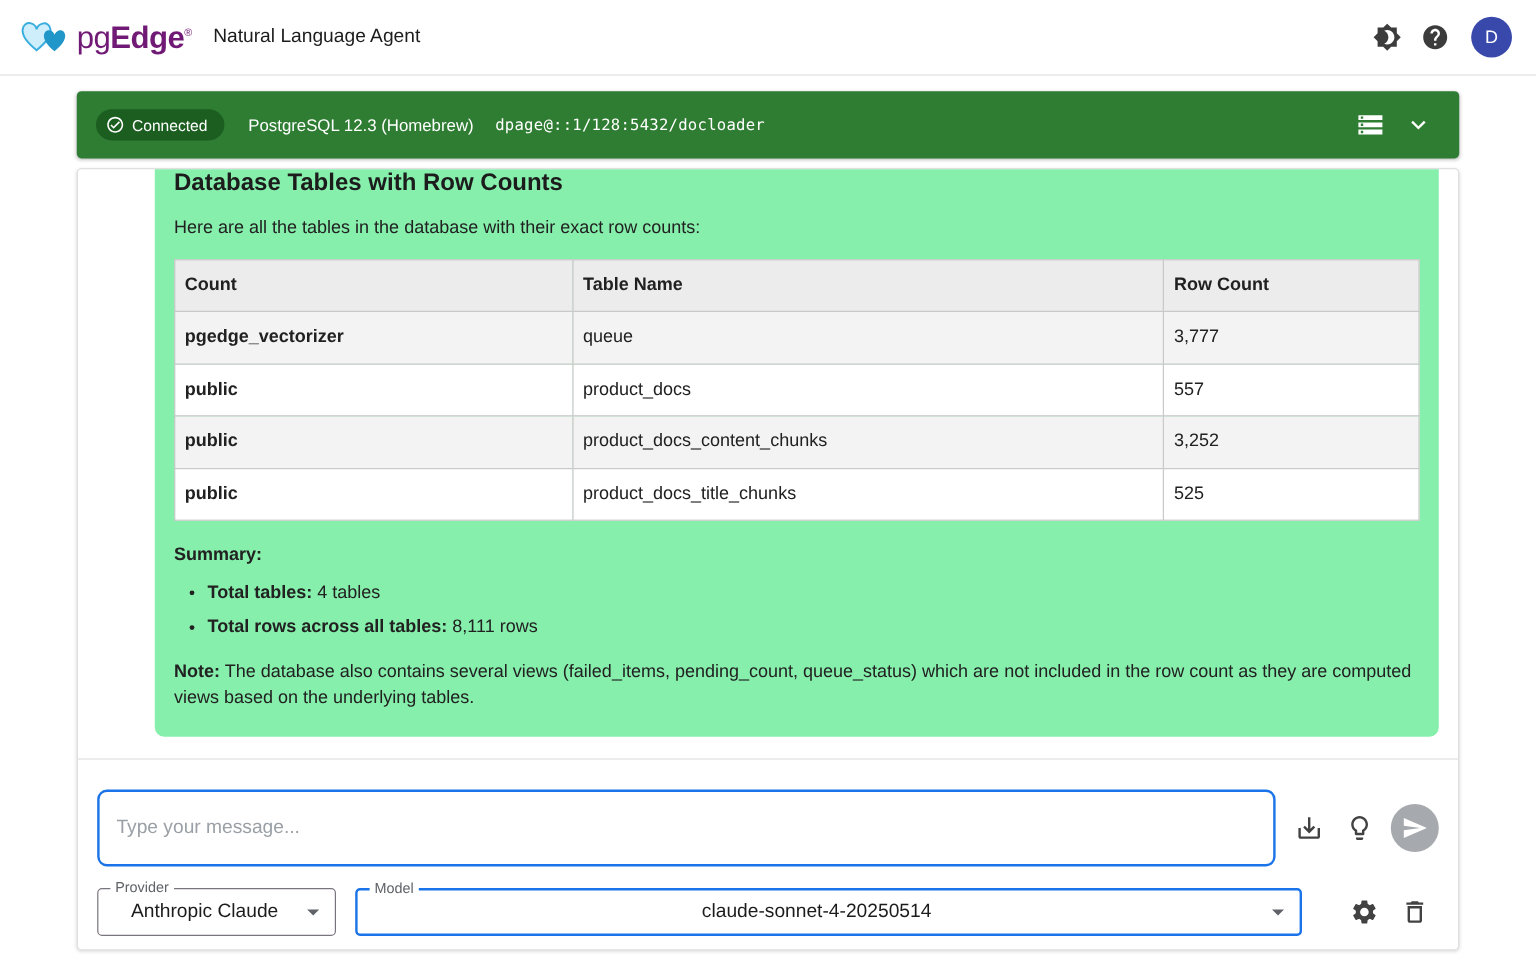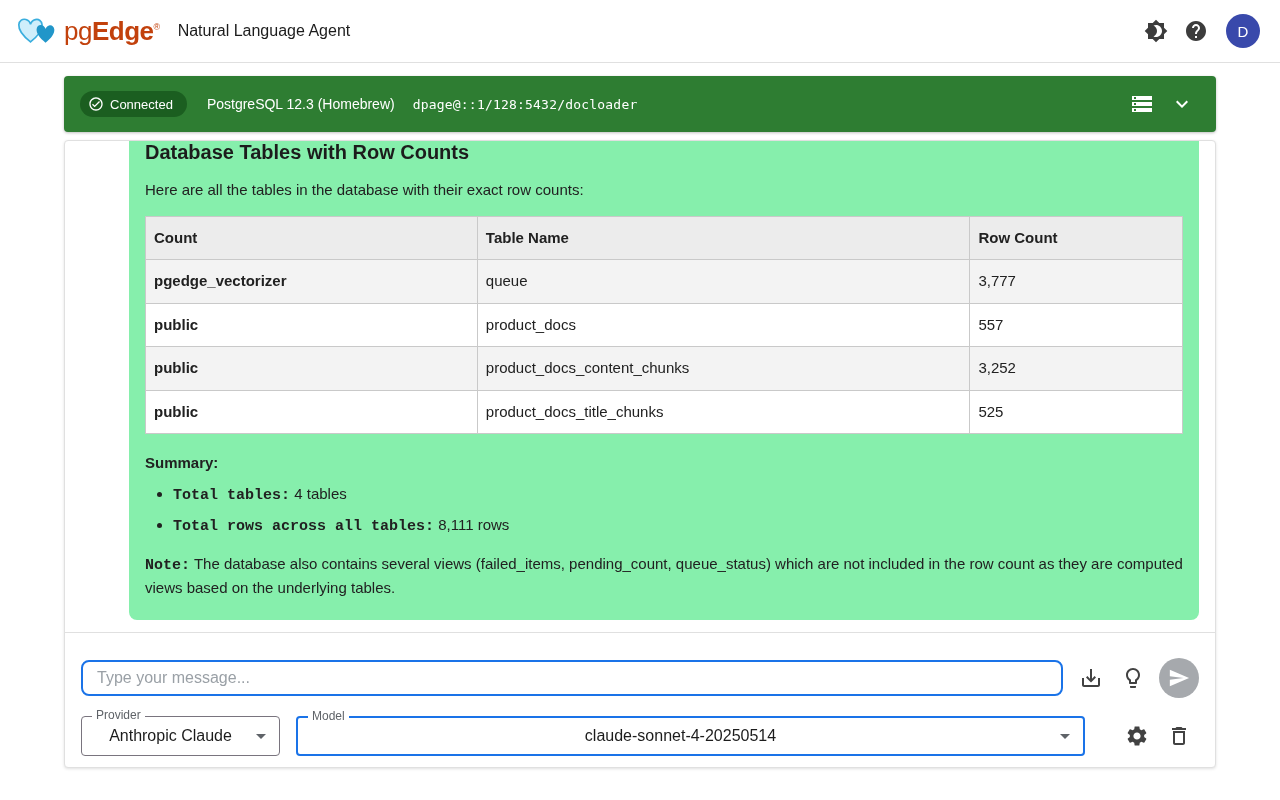--- a/index.html
+++ b/index.html
@@ -14,21 +14,21 @@
   
   .app-header {
     height: 63px;
     border-bottom: 1px solid #e0e0e0;
     display: flex;
     align-items: center;
     padding: 0 20px 0 16px;
     background: #fff;
   }
   .logo { display: flex; align-items: center; gap: 4px; }
-  .logo-text { font-size: 26px; color: #c2410c; letter-spacing: -0.5px; }
+  .logo-text { font-size: 26px; color: #701a75; letter-spacing: -0.5px; }
   .lt-pg { font-weight: 400; }
   .lt-edge { font-weight: 700; }
   .lt-reg { font-size: 9px; vertical-align: super; font-weight: 400; }
   .page-title { font-size: 16px; font-weight: 400; color: #1c1c1c; margin-left: 18px; }
   .header-spacer { flex: 1; }
   .hdr-btn { width: 40px; height: 40px; display: flex; align-items: center; justify-content: center; border-radius: 50%; }
   .hdr-btn svg { fill: #3c3c3c; }
   .avatar {
     width: 34px; height: 34px; border-radius: 50%;
     background: #3949ab; color: #fff;
@@ -103,29 +103,29 @@
   .db-table td.schema-cell { font-weight: 700; }
   .db-table tbody tr:nth-child(odd) td { background: #f3f3f3; }
   .db-table tbody tr:nth-child(even) td { background: #ffffff; }
   .col-schema { width: 32%; }
   .col-name { width: 47.5%; }
   .col-count { width: 20.5%; }
 
   .summary-heading { font-weight: 700; margin: 4px 0 8px 0; }
   .msg-bullets { margin: 0 0 14px 0; padding-left: 28px; }
   .msg-bullets li { margin: 7px 0; }
-  .b { font-weight: 700; font-family: Liberation Mono, monospace; }
+  .b { font-weight: 700; }
   .msg-note { margin-top: 4px; }
 
   
   .composer { padding: 25px 16px 11px 16px; }
   .composer-row1 { display: flex; align-items: center; }
   .msg-input {
     flex: 1;
-    height: 36px;
+    height: 64px;
     border: 2px solid #1a73e8;
     border-radius: 8px;
     padding: 0 14px;
     font-size: 16px;
     font-family: "Liberation Sans", sans-serif;
     color: #212121;
     outline: none;
     background: #fff;
   }
   .msg-input::placeholder { color: #9aa0a6; }

